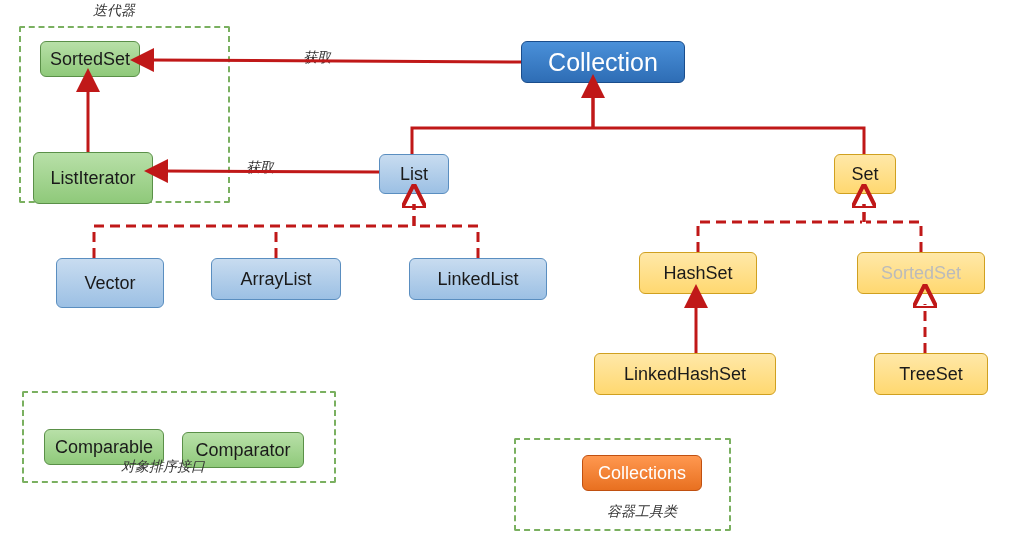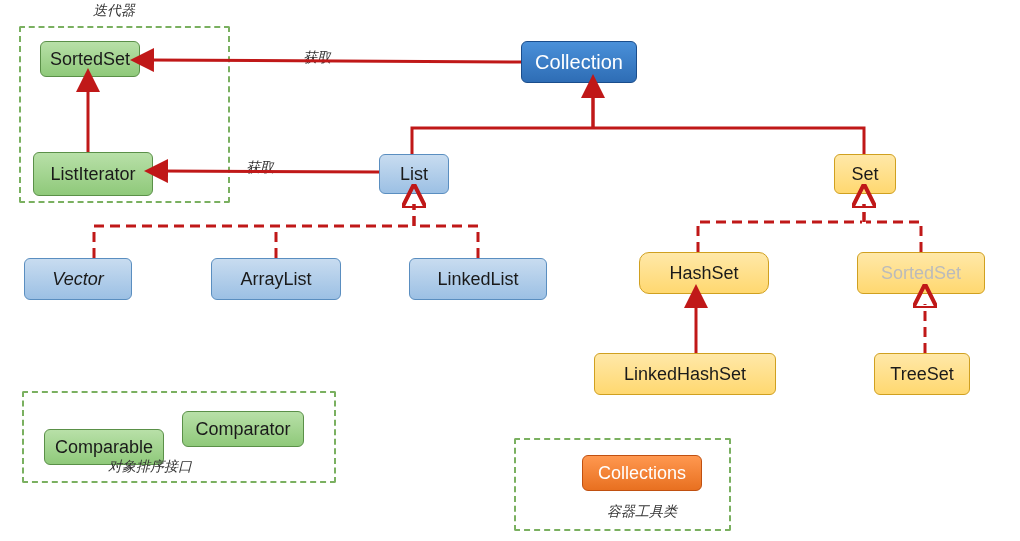--- a/index.html
+++ b/index.html
@@ -16,39 +16,39 @@
   svg.overlay { position: absolute; top: 0; left: 0; width: 1020px; height: 541px; pointer-events: none; }
 </style>
 </head>
 <body>
 
 <div class="group" style="left:19px; top:26px; width:211px; height:177px;"></div>
 <div class="group" style="left:22px; top:391px; width:314px; height:92px;"></div>
 <div class="group" style="left:514px; top:438px; width:217px; height:93px;"></div>
 
 <div class="node node-green" style="left:40px; top:41px; width:100px; height:36px;">SortedSet</div>
-<div class="node node-green" style="left:33px; top:152px; width:120px; height:44px;">ListIterator</div>
-<div class="node node-blue-dark" style="left:521px; top:41px; width:116px; height:42px; font-size:20px;">Collection</div>
+<div class="node node-green" style="left:33px; top:152px; width:120px; height:52px;">ListIterator</div>
+<div class="node node-blue-dark" style="left:521px; top:41px; width:164px; height:42px; font-size:25px;">Collection</div>
 <div class="node node-blue-light" style="left:379px; top:154px; width:70px; height:40px;">List</div>
 <div class="node node-yellow" style="left:834px; top:154px; width:62px; height:40px;">Set</div>
-<div class="node node-blue-light" style="left:24px; top:258px; width:108px; height:42px;font-style:italic;">Vector</div>
+<div class="node node-blue-light" style="left:56px; top:258px; width:108px; height:50px;">Vector</div>
 <div class="node node-blue-light" style="left:211px; top:258px; width:130px; height:42px;">ArrayList</div>
 <div class="node node-blue-light" style="left:409px; top:258px; width:138px; height:42px;">LinkedList</div>
-<div class="node node-yellow" style="left:639px; top:252px; width:130px; height:42px;border-radius:10px;">HashSet</div>
+<div class="node node-yellow" style="left:639px; top:252px; width:118px; height:42px;">HashSet</div>
 <div class="node node-yellow faded" style="left:857px; top:252px; width:128px; height:42px;">SortedSet</div>
 <div class="node node-yellow" style="left:594px; top:353px; width:182px; height:42px;">LinkedHashSet</div>
-<div class="node node-yellow" style="left:874px; top:353px; width:96px; height:42px;">TreeSet</div>
+<div class="node node-yellow" style="left:874px; top:353px; width:114px; height:42px;">TreeSet</div>
 <div class="node node-green" style="left:44px; top:413px; width:120px; height:36px;margin-top:16px;">Comparable</div>
-<div class="node node-green" style="left:182px; top:411px; width:122px; height:36px;">Comparator</div>
+<div class="node node-green" style="left:182px; top:432px; width:122px; height:36px;">Comparator</div>
 <div class="node node-orange" style="left:555px; top:455px; width:120px; height:36px;">Collections</div>
 
 <div class="label" style="left:93px; top:2px;">迭代器</div>
 <div class="label" style="left:303px; top:49px;">获取</div>
 <div class="label" style="left:246px; top:159px;">获取</div>
-<div class="label" style="left:108px; top:458px;font-family:Liberation Serif, serif;">对象排序接口</div>
+<div class="label" style="left:121px; top:458px;font-family:Liberation Serif, serif;">对象排序接口</div>
 <div class="label" style="left:575px; top:503px;margin-left:32px;">容器工具类</div>
 
 <svg class="overlay">
   <defs>
     <marker id="ah" viewBox="0 0 12 12" refX="2" refY="6" markerWidth="8" markerHeight="8" orient="auto">
       <path d="M0,0 L12,6 L0,12 Z" fill="#c01818"></path>
     </marker>
     <marker id="ahOpen" viewBox="0 0 12 12" refX="2" refY="6" markerWidth="8" markerHeight="8" orient="auto">
       <path d="M0,0 L12,6 L0,12 Z" fill="none" stroke="#c01818" stroke-width="2"></path>
     </marker>

